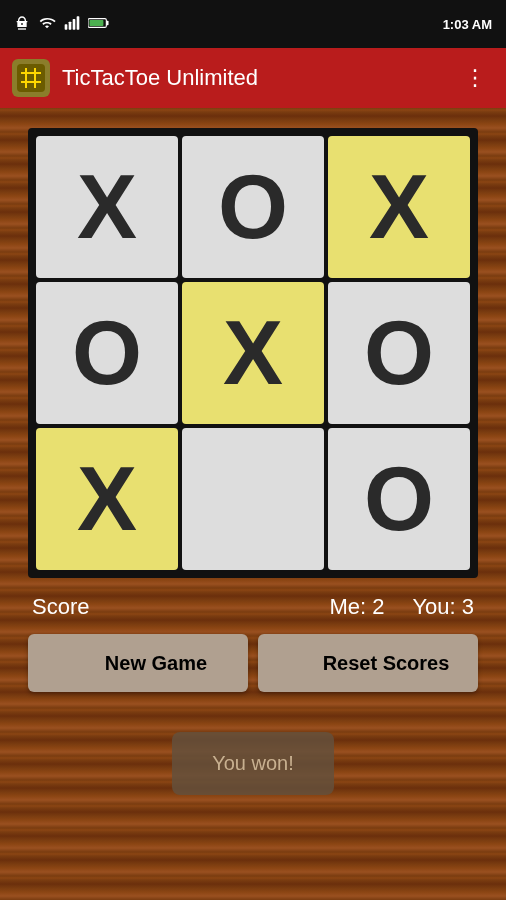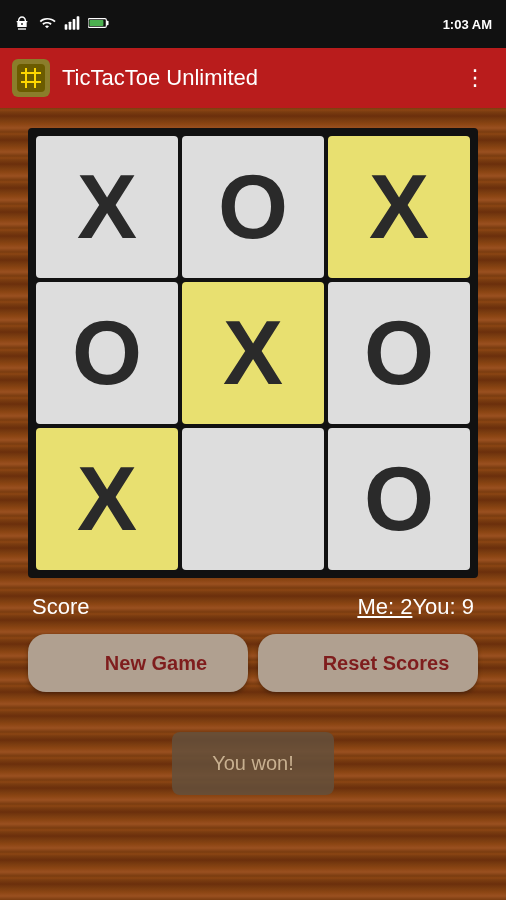--- a/index.html
+++ b/index.html
@@ -141,41 +141,41 @@
       font-size: 22px;
     }
     .score-label {
       flex: 1;
       color: #fff;
       font-size: 22px;
     }
     .score-me {
       color: #fff;
       font-size: 22px;
-      text-decoration: underline;
+      margin-right: 28px;
     }
     .score-you {
       color: #fff;
       font-size: 22px;
     }
 
     
     .buttons-row {
       width: 450px;
       display: flex;
       gap: 10px;
       margin-top: 6px;
     }
     .btn {
       flex: 1;
       height: 58px;
       background: #b0a090;
       border: none;
-      border-radius: 18px;
-      color: #7f1d1d;
+      border-radius: 6px;
+      color: #000000;
       font-size: 20px;
       font-weight: bold;
       cursor: pointer;
       box-shadow: 0 2px 4px rgba(0,0,0,0.3);
       padding-left: 36px;
     }
 
     
     .won-badge {
       margin-top: 40px;
@@ -267,21 +267,21 @@
       </div>
       <div class="cell"></div>
       <div class="cell">
         <span class="cell-symbol">O</span>
       </div>
     </div>
 
   <div class="score-row">
     <span class="score-label">Score</span>
     <span class="score-me">Me: 2</span>
-    <span class="score-you">You: 9</span>
+    <span class="score-you">You: 3</span>
   </div>
 
   <div class="buttons-row">
     <button class="btn">New Game</button>
     <button class="btn">Reset Scores</button>
   </div>
 
   <div class="won-badge">
     <span>You won!</span>
   </div>

